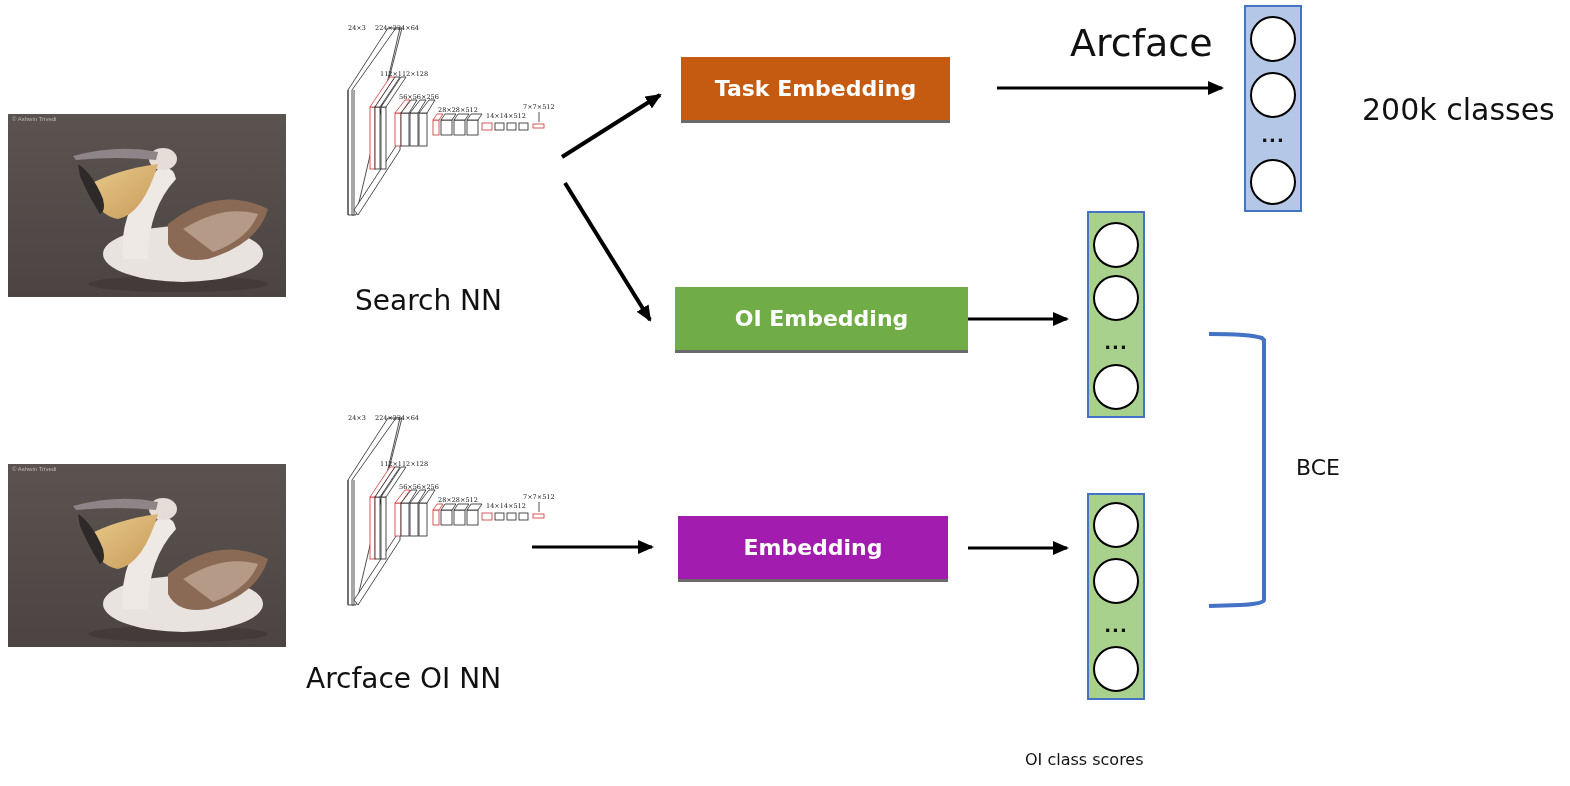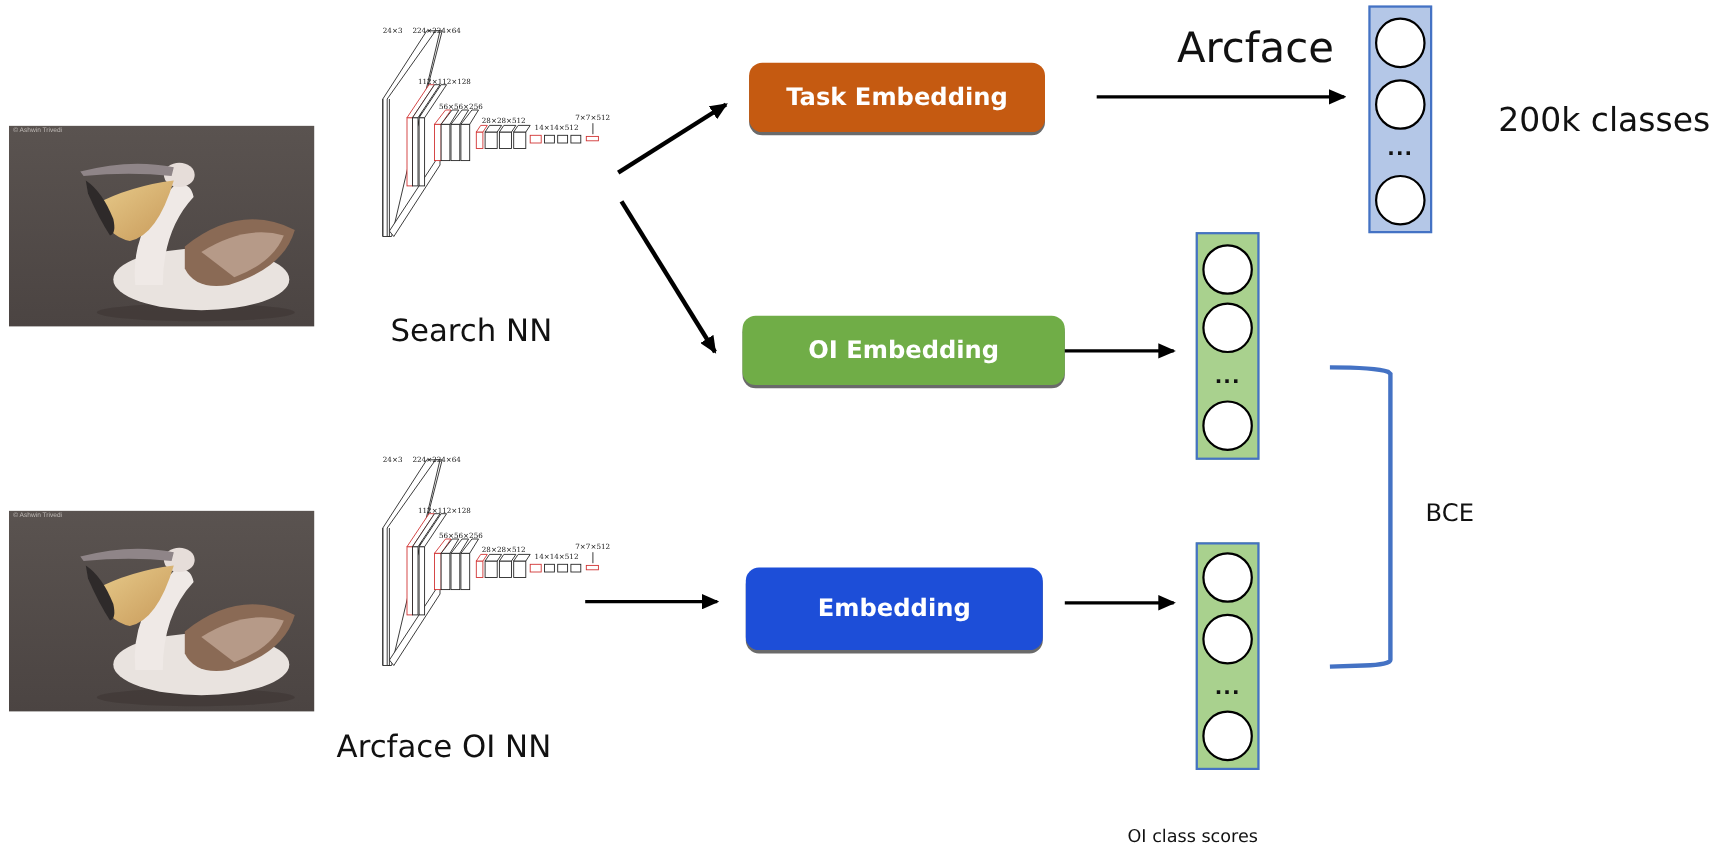--- a/index.html
+++ b/index.html
@@ -6,21 +6,21 @@
   body { width: 1570px; height: 786px; position: relative; overflow: hidden;
          font-family: "DejaVu Sans", "Liberation Sans", sans-serif; color: #111; }
   .photo { position: absolute; width: 278px; height: 183px; overflow: hidden; }
   .photo svg { display: block; }
   .photo .credit { position: absolute; left: 4px; top: 2px; font-size: 6px; color: #bdb8b4; font-family: "Liberation Sans", sans-serif; }
   .cnn { position: absolute; }
   .cnn text { font-family: "DejaVu Serif", "Liberation Serif", serif; font-size: 6.5px; fill: #111; }
   .label { position: absolute; font-family: "DejaVu Sans", sans-serif; color: #111; white-space: nowrap; }
   .box { position: absolute; color: #fff; font-family: "DejaVu Sans", sans-serif; font-weight: bold;
          font-size: 22px; display: flex; align-items: center; justify-content: center;
-         box-shadow: 0 3px 0 #6a6a6a; border-radius: 12px; }
+         box-shadow: 0 3px 0 #6a6a6a; }
   .vec { position: absolute; border: 2px solid #4472c4; box-sizing: border-box; }
   .vec .node { position: absolute; left: 50%; width: 46px; height: 46px; margin-left: -23px;
                border: 2.5px solid #000; border-radius: 50%; background: #fff; box-sizing: border-box; }
   .vec .dots { position: absolute; left: 0; right: 0; text-align: center; font-weight: bold; font-size: 18px; letter-spacing: 1px; line-height: 10px; }
   svg.overlay { position: absolute; left: 0; top: 0; pointer-events: none; }
 </style>
 </head>
 <body>
 
 <div class="photo" style="left:8px; top:114px;">
@@ -166,21 +166,21 @@
   <text x="98" y="102">28×28×512</text>
   <text x="146" y="108">14×14×512</text>
   <text x="183" y="99">7×7×512</text>
 </svg>
 
 <div class="label" style="left:355px; top:284px; font-size:28px;">Search NN</div>
 <div class="label" style="left:306px; top:662px; font-size:28px;">Arcface OI NN</div>
 
 <div class="box" style="left:681px; top:57px; width:269px; height:63px; background:#c55a11;">Task Embedding</div>
 <div class="box" style="left:675px; top:287px; width:293px; height:63px; background:#70ad47;">OI Embedding</div>
-<div class="box" style="left:678px; top:516px; width:270px; height:75px; background:#1d4ed8;">Embedding</div>
+<div class="box" style="left:678px; top:516px; width:270px; height:63px; background:#a21caf;">Embedding</div>
 
 <div class="label" style="left:1038px; top:21px; font-size:38px;margin-left:32px;">Arcface</div>
 <div class="label" style="left:1350px; top:92px; font-size:30px;margin-left:12px;">200k classes</div>
 <div class="label" style="left:1296px; top:455px; font-size:22px;">BCE</div>
 <div class="label" style="left:1025px; top:750px; font-size:16px;">OI class scores</div>
 
 <div class="vec" style="left:1244px; top:5px; width:58px; height:207px; background:#b4c7e7;">
   <div class="node" style="top:9px;"></div>
   <div class="node" style="top:65px;"></div>
   <div class="dots" style="top:124px;">...</div>

